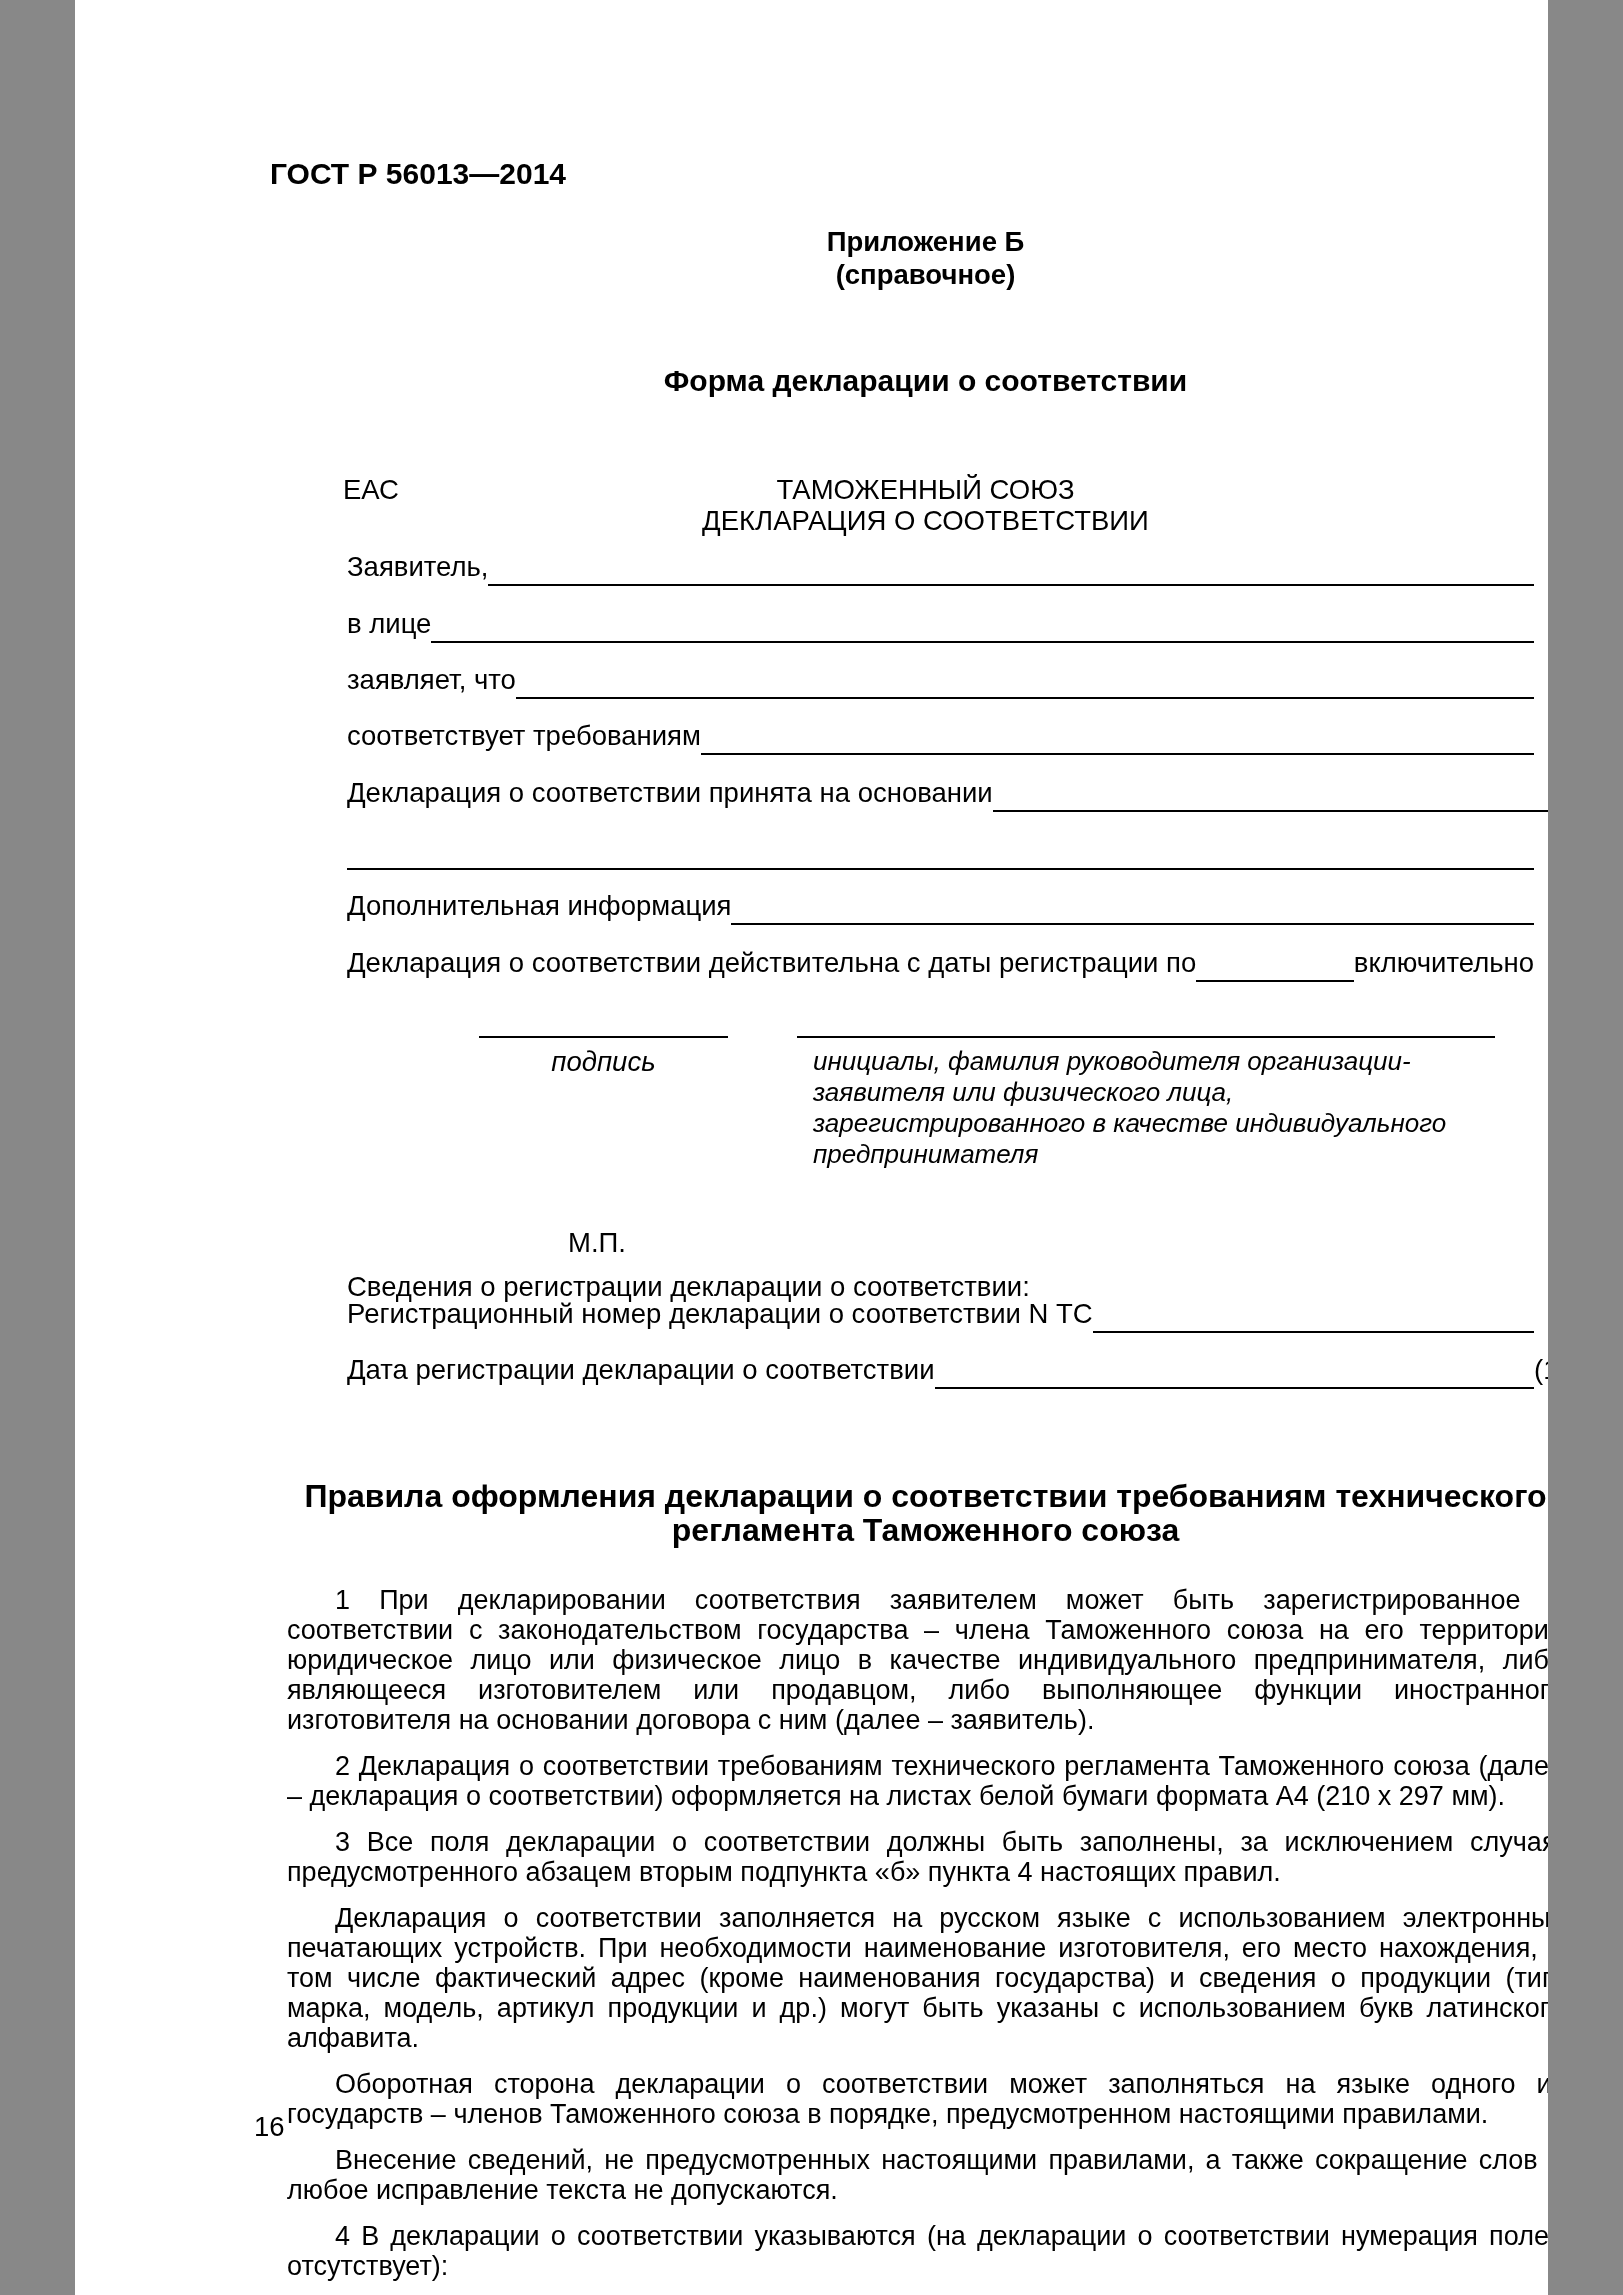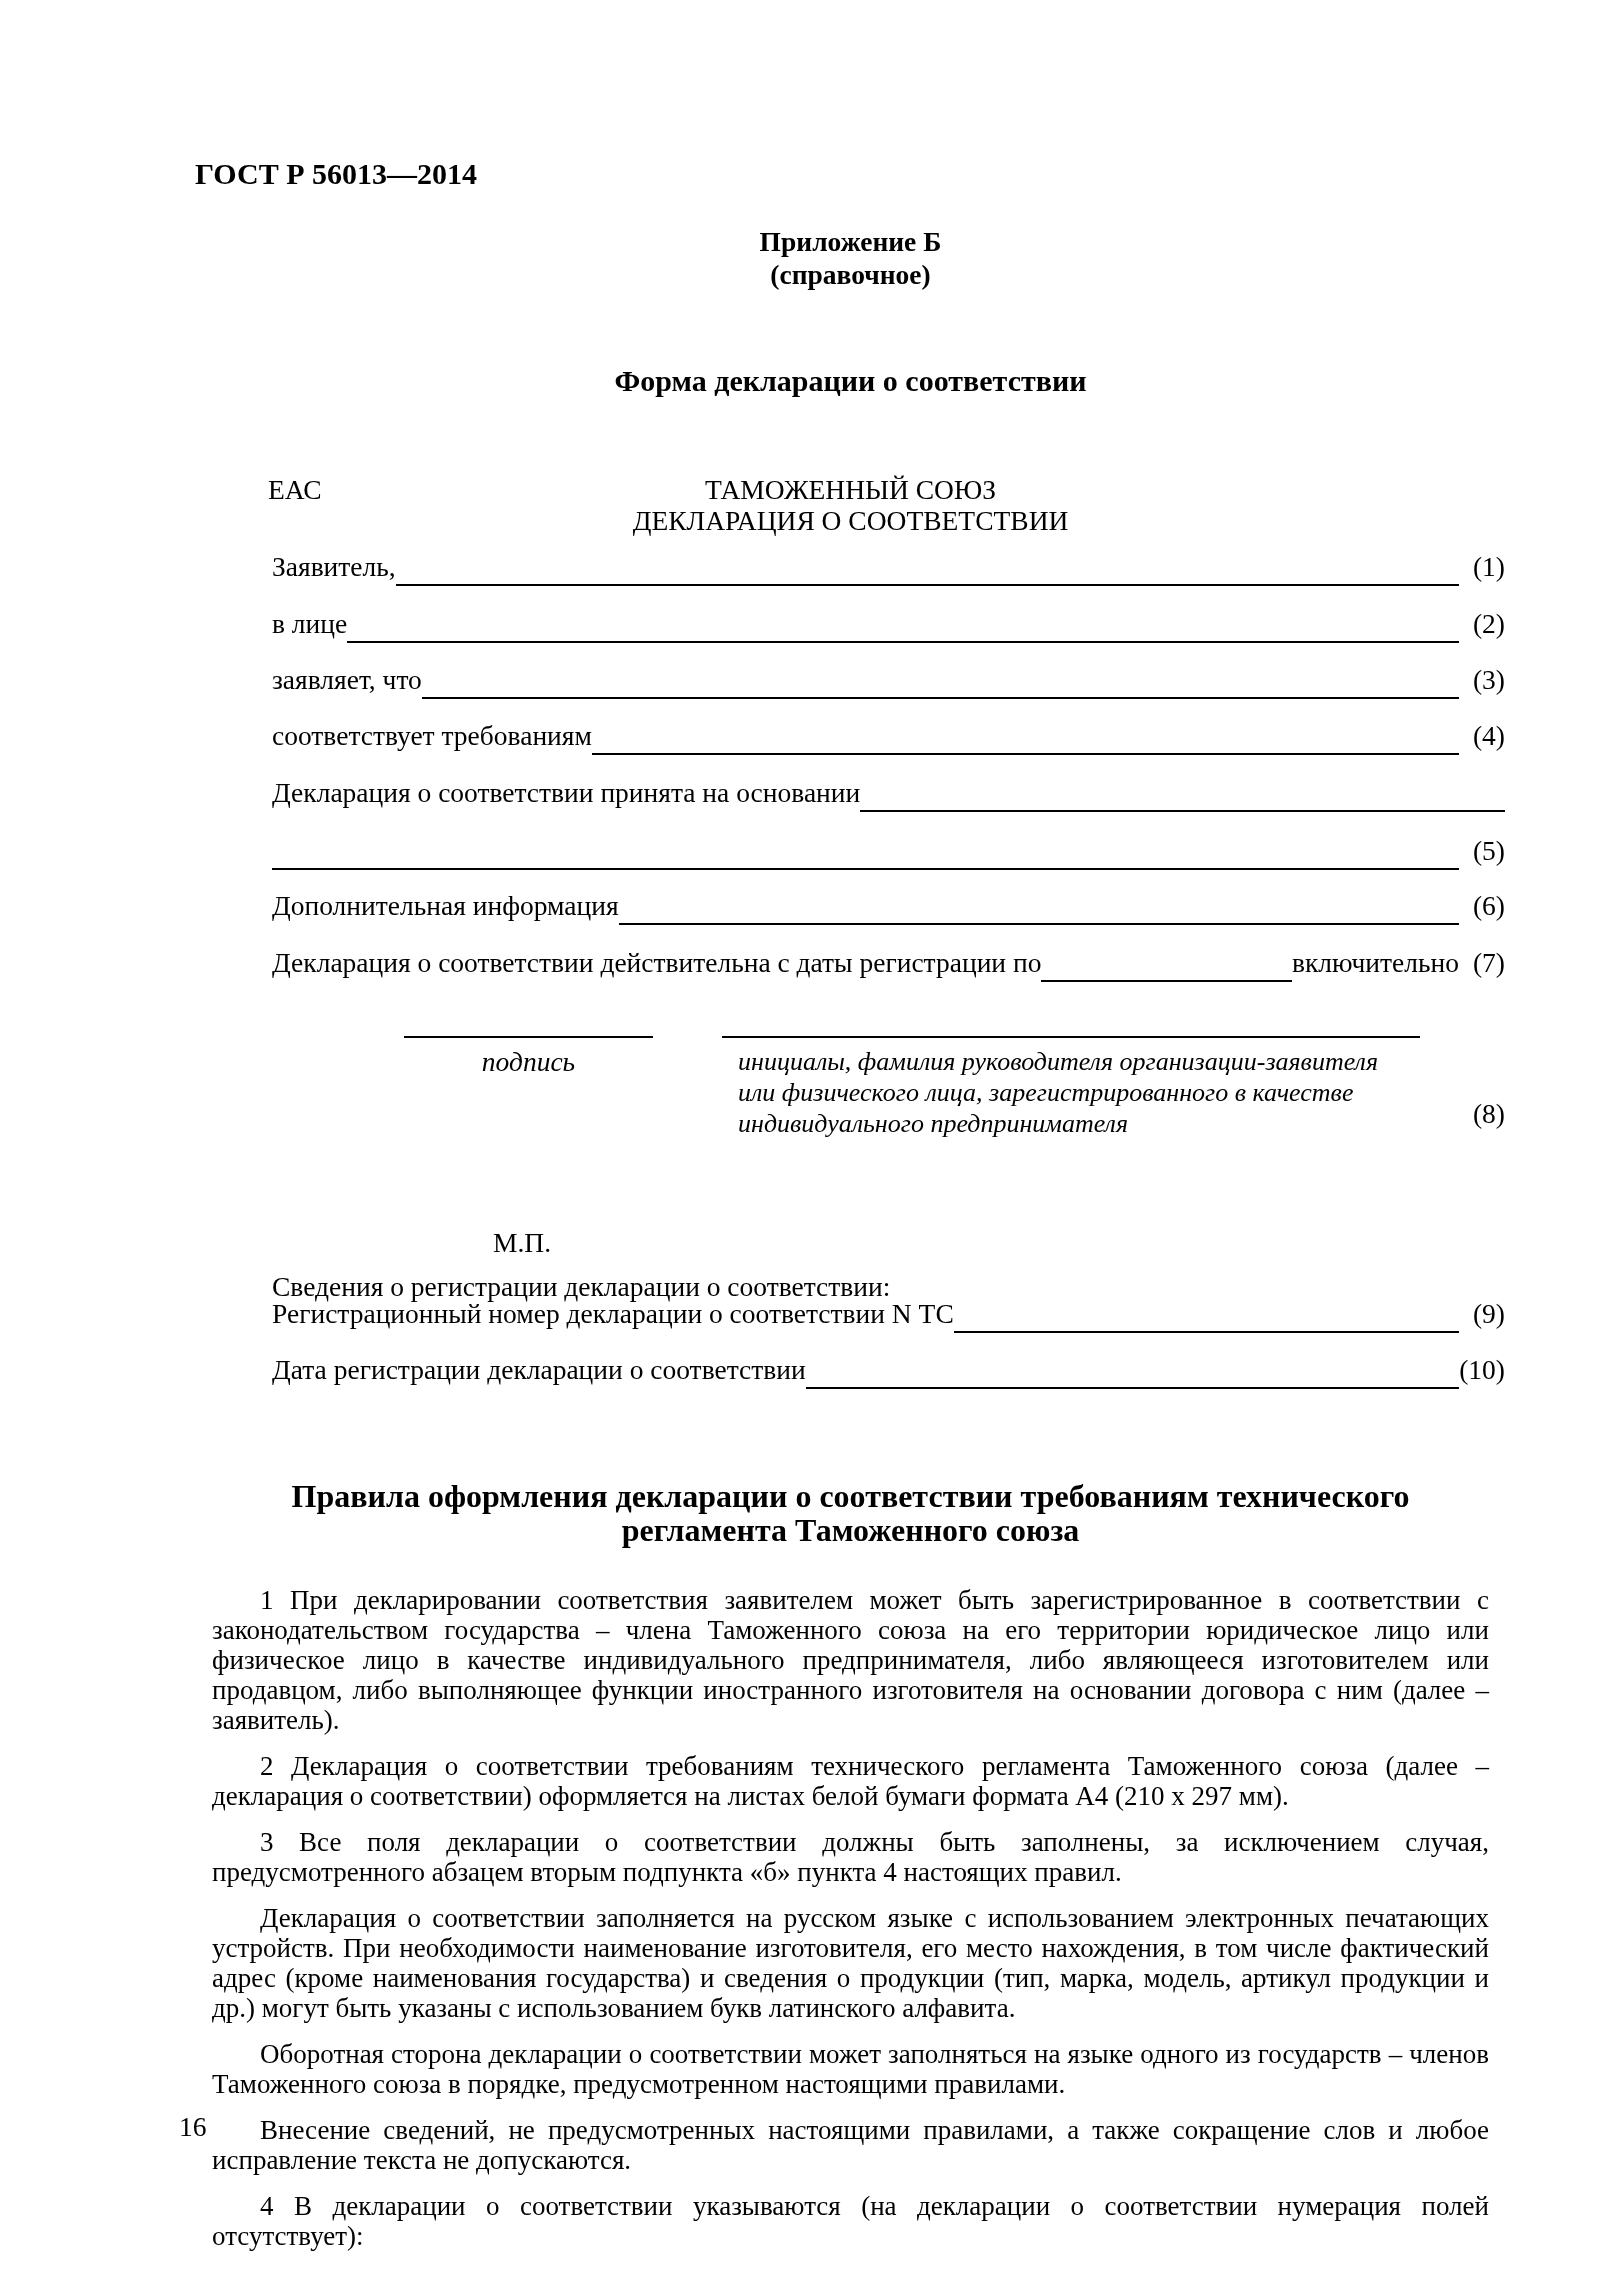--- a/index.html
+++ b/index.html
@@ -1,23 +1,23 @@
 <!DOCTYPE html>
 <html style="font-size:10.5px"><head>
 <meta charset="utf-8">
 <style>
   html, body { margin:0; padding:0; background:#888; }
   .page {
     position: relative;
-    width: 1623px;
+    width: 1473px;
     height: 2295px;
     margin: 0 auto;
     background: #ffffff;
     color: #000000;
-    font-family: Liberation Serif, serif;
+    font-family: Liberation Sans, sans-serif;
     font-size: 27.5px;
     overflow: hidden;
   }
   .abs { position: absolute; }
 
   .gost-header {
     left: 195px; top: 157px;
     font-size: 30px; font-weight: bold;
     white-space: nowrap;
   }

